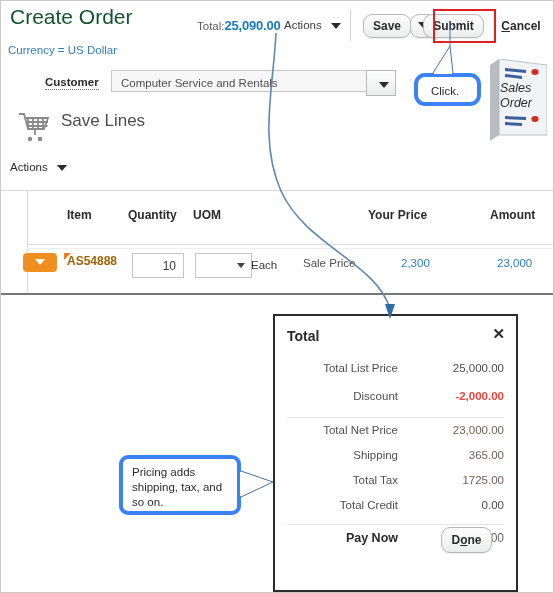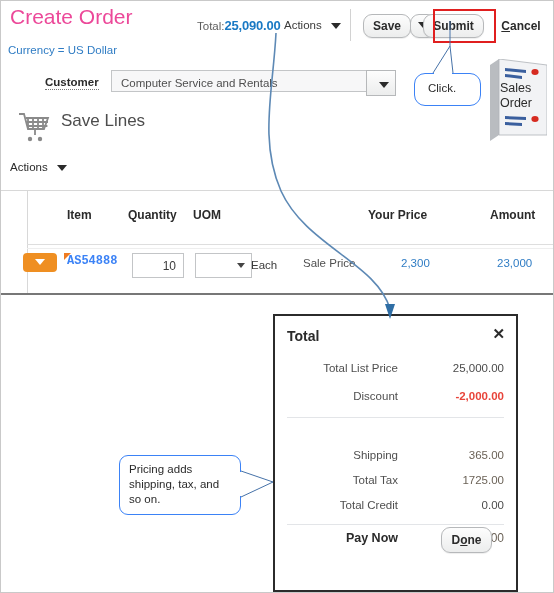--- a/index.html
+++ b/index.html
@@ -8,21 +8,21 @@
     background:#ffffff;
     font-family:"Liberation Sans", sans-serif;
     -webkit-font-smoothing:antialiased;
     overflow:hidden;
   }
   #root{position:relative;width:554px;height:593px;box-sizing:border-box;border:1px solid #c9c9c9;}
 
   
   .app-head{position:absolute;left:0;top:0;width:552px;height:293px;background:#fff;}
 
-  .page-title{position:absolute;left:9px;top:4px;font-size:21px;color:#ec4899;letter-spacing:0px;}
+  .page-title{position:absolute;left:9px;top:4px;font-size:21px;color:#14532d;letter-spacing:0px;}
 
   .total-wrap{position:absolute;left:196px;top:17px;font-size:11.5px;white-space:nowrap;}
   .total-lbl{color:#5e5e5e;}
   .total-val{color:#1a79c4;font-size:13px;font-weight:bold;letter-spacing:-0.2px;}
 
   .actions-top{position:absolute;left:283px;top:18px;font-size:11.5px;color:#3b3b3b;}
   .caret{display:inline-block;width:0;height:0;border-left:5px solid transparent;border-right:5px solid transparent;border-top:6px solid #2b2b2b;vertical-align:middle;margin-left:6px;}
 
   .vdiv{position:absolute;left:349px;top:8px;width:1px;height:32px;background:#d2d2d2;}
 
@@ -67,21 +67,21 @@
   .th-item{left:66px;}
   .th-qty{left:127px;}
   .th-uom{left:192px;}
   .th-price{left:367px;}
   .th-amount{left:489px;}
 
   .orange-drop{position:absolute;left:22px;top:252px;width:34px;height:19px;background:#ef8f22;border-radius:4px;}
   .orange-drop .caret{border-top-color:#ffffff;position:absolute;left:12px;top:6px;margin:0;}
 
   .flag{position:absolute;left:63px;top:252px;width:0;height:0;border-left:7px solid #ef7b21;border-bottom:7px solid transparent;}
-  .item-code{position:absolute;left:66px;top:253px;font-size:12px;font-weight:bold;color:#3b82f6;font-family:Liberation Mono, monospace;}
+  .item-code{position:absolute;left:66px;top:253px;font-size:12px;font-weight:bold;color:#a16207;}
 
   .qty-field{position:absolute;left:131px;top:252px;width:52px;height:25px;box-sizing:border-box;background:#fff;border:1px solid #c3c5c7;}
   .qty-val{position:absolute;right:7px;top:5px;font-size:12px;color:#3b3b3b;}
 
   .uom-field{position:absolute;left:194px;top:252px;width:57px;height:25px;box-sizing:border-box;background:#fff;border:1px solid #c3c5c7;}
   .uom-val{position:absolute;left:7px;top:5px;font-size:11.5px;color:#3b3b3b;margin-left:48px;}
   .uom-field .caret{position:absolute;right:6px;top:9px;margin:0;border-left-width:4px;border-right-width:4px;border-top-width:5px;border-top-color:#444;}
 
   .sale-price{position:absolute;left:302px;top:256px;font-size:11.5px;color:#4f4f4f;}
   .your-price-val{position:absolute;left:400px;top:256px;font-size:11.5px;color:#2f7cc4;}
@@ -96,31 +96,31 @@
   .tp-lbl{position:absolute;right:122px;font-size:11.5px;color:#4f4f4f;white-space:nowrap;}
   .tp-val{position:absolute;right:16px;font-size:11.5px;color:#6b6257;white-space:nowrap;}
   .tp-val.grey{color:#4b4b4b;}
   .tp-val.red{color:#e8443a;font-weight:bold;}
   .tp-sep{position:absolute;left:12px;width:217px;height:1px;background:#e3e5e8;}
   .tp-bold .tp-lbl{font-weight:bold;color:#2b2b2b;font-size:12.5px;}
   .tp-bold .tp-val{font-size:12px;}
   .btn-done{position:absolute;left:166px;top:211px;width:51px;height:26px;line-height:24px;}
 
   
-  .callout{position:absolute;box-sizing:border-box;background:#fff;border:1px solid #3b82f6;border-radius:11px;
+  .callout{position:absolute;box-sizing:border-box;background:#fff;border:4px solid #3b82f6;border-radius:11px;
     font-size:11.5px;color:#2b2b2b;}
   .callout-click{left:413px;top:72px;width:67px;height:33px;}
   .callout-click .ctext{position:absolute;left:13px;top:8px;}
   .callout-pricing{left:118px;top:454px;width:122px;height:60px;border-radius:9px;padding-left:18px;}
   .callout-pricing .ctext{position:absolute;left:9px;top:6px;line-height:15px;}
 
   svg.overlay{position:absolute;left:0;top:0;width:554px;height:593px;pointer-events:none;}
 
   
-  .so-graphic{position:absolute;left:489px;top:58px;width:57px;height:82px;}
+  .so-graphic{position:absolute;left:489px;top:58px;width:57px;height:82px;font-style:italic;}
   .so-text{position:absolute;left:10px;top:22px;font-size:12.5px;color:#2b2b2b;line-height:15px;}
 </style>
 </head>
 <body>
 
 <div id="root">
 
   <div class="app-head">
 
     <div class="page-title">Create Order</div>
@@ -213,20 +213,24 @@
       <span class="tp-lbl">Total List Price</span>
       <span class="tp-val grey">25,000.00</span>
     </div>
     <div class="tp-row" style="top:74px;">
       <span class="tp-lbl">Discount</span>
       <span class="tp-val red">-2,000.00</span>
     </div>
 
     <div class="tp-sep" style="top:101px;"></div>
 
+    <div class="tp-row" style="top:108px;">
+      <span class="tp-lbl">Total Net Price</span>
+      <span class="tp-val">23,000.00</span>
+    </div>
     <div class="tp-row" style="top:133px;">
       <span class="tp-lbl">Shipping</span>
       <span class="tp-val">365.00</span>
     </div>
     <div class="tp-row" style="top:158px;">
       <span class="tp-lbl">Total Tax</span>
       <span class="tp-val">1725.00</span>
     </div>
     <div class="tp-row" style="top:183px;">
       <span class="tp-lbl">Total Credit</span>

